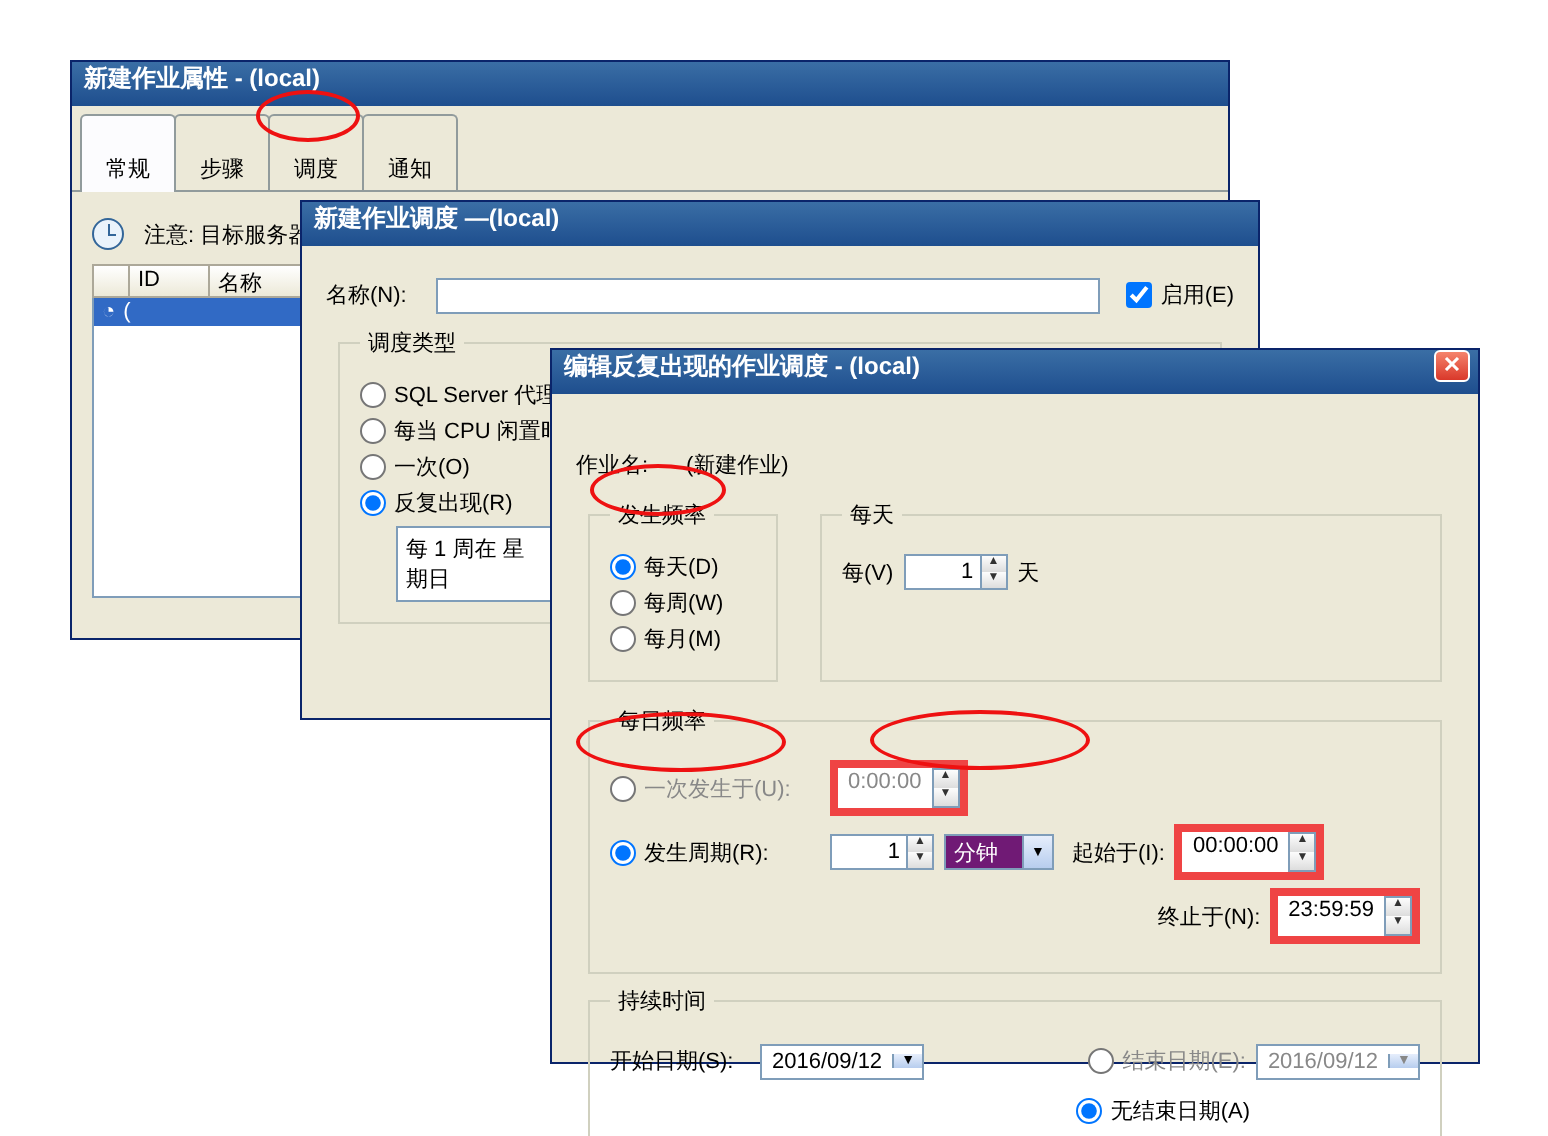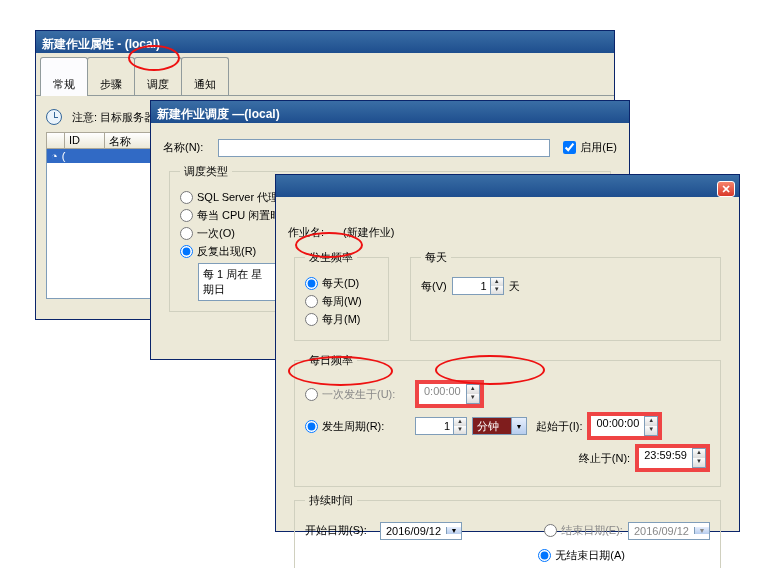--- a/index.html
+++ b/index.html
@@ -1,20 +1,20 @@
 <!DOCTYPE html>
 <html><head>
 <meta charset="utf-8">
 <style>
   *{box-sizing:border-box;margin:0;padding:0}
   body{font-family:Tahoma,"Microsoft YaHei",sans-serif;font-size:11px;background:#fff;color:#000;
        width:774px;height:568px;position:relative;overflow:hidden}
   .window{position:absolute;background:#ece9d8;border:1px solid #0a246a}
   .titlebar{height:22px;background:linear-gradient(#3a6ea5,#1e4e8e);color:#fff;font-weight:bold;
-            display:flex;align-items:flex-end;padding:0 4px 0 6px;font-size:12px}
+            display:flex;align-items:flex-start;padding:0 4px 0 6px;font-size:12px}
   .titlebar .spacer{flex:1}
   .closebtn{width:18px;height:16px;background:linear-gradient(#f5846c,#d9382a);border:1px solid #fff;
             border-radius:3px;color:#fff;display:flex;align-items:center;justify-content:center;
             font-weight:bold;font-size:11px;cursor:pointer;line-height:1}
   .tabs{display:flex;border-bottom:1px solid #919b9c;padding:4px 4px 0 4px;gap:0;position:relative}
   .tab{padding:19px 12px 3px 12px;border:1px solid #919b9c;border-bottom:none;background:#ece9d8;
        border-top-left-radius:3px;border-top-right-radius:3px;margin-right:-1px;cursor:pointer;position:relative}
   .tab.active{background:#fcfcfe;z-index:1;margin-bottom:-1px;padding-bottom:4px}
   .fieldset,fieldset{border:1px solid #d0d0bf;margin:6px;padding:8px 10px 10px 10px}
   legend{padding:0 4px;color:#000}
@@ -23,21 +23,21 @@
   input[type=radio],input[type=checkbox]{margin-right:4px;vertical-align:middle}
   .radio-lbl{display:flex;align-items:center;margin:3px 0;cursor:pointer}
   .btn{height:21px;padding:0 12px;border:1px solid #707070;background:linear-gradient(#fff,#e4e4e4);
        border-radius:3px;cursor:pointer;font-size:11px;min-width:62px}
   .spinner{display:inline-flex;align-items:stretch}
   .spinner input{width:38px;text-align:right;border-right:none}
   .spin-btns{display:flex;flex-direction:column;border:1px solid #7f9db9;width:14px}
   .spin-btns div{flex:1;background:linear-gradient(#fdfdfd,#ddd);text-align:center;font-size:6px;
                  line-height:7px;color:#333;cursor:pointer}
   .combo{display:inline-flex;border:1px solid #7f9db9;background:#fff;height:18px}
-  .combo .val{padding:1px 4px;min-width:38px;background:#7f1d1d;color:#fff}
+  .combo .val{padding:1px 4px;min-width:38px;background:#701a75;color:#fff}
   .combo .arrow,.drop-arrow{width:15px;background:linear-gradient(#e6eefc,#b7cdee);
                              display:flex;align-items:center;justify-content:center;font-size:7px;
                              border-left:1px solid #7f9db9;cursor:pointer}
   .time-box{display:inline-flex;border:4px solid #ef4444;background:#fff;height:28px}
   .time-box span{padding:1px 5px}
   .disabled{color:#888}
   .date-combo{display:inline-flex;border:1px solid #7f9db9;background:#fff;height:18px;align-items:center}
   .date-combo span{padding:1px 5px}
   .buttons-row{display:flex;justify-content:flex-end;gap:10px;padding:8px 12px;border-top:1px solid #d0d0bf;margin-top:4px}
   .listhdr{background:linear-gradient(#fff,#ece9d8);border:1px solid #aca899;display:flex;height:17px}
@@ -123,20 +123,21 @@
         <input type="radio" name="st" checked="" style="">
           <span>反复出现(R)</span>
       </label>
       <div style="margin:4px 0 0 18px;border:1px solid #7f9db9;background:#fff;padding:3px 4px;width:80px">每 1 周在 星期日</div>
     </fieldset>
   </div>
 </div>
 
 <div class="window" style="left:275px;top:174px;width:465px;height:358px">
   <div class="titlebar">
+    <span>编辑反复出现的作业调度 - (local)</span>
     <div class="spacer"></div>
     <div class="closebtn">✕</div>
   </div>
   <div style="padding:24px 12px 0 12px">
     <div class="row">
       <span style="width:50px">作业名:</span>
       <span>(新建作业)</span>
     </div>
 
     <div style="display:flex;gap:9px">

